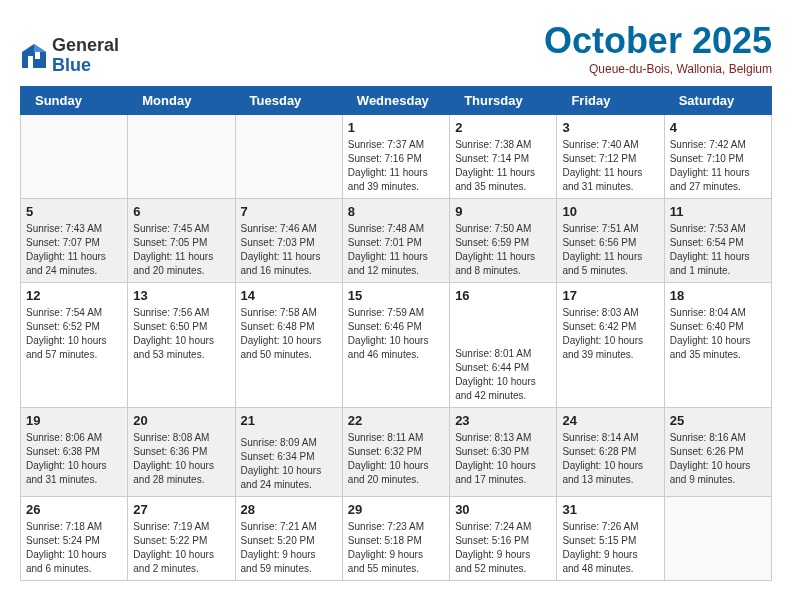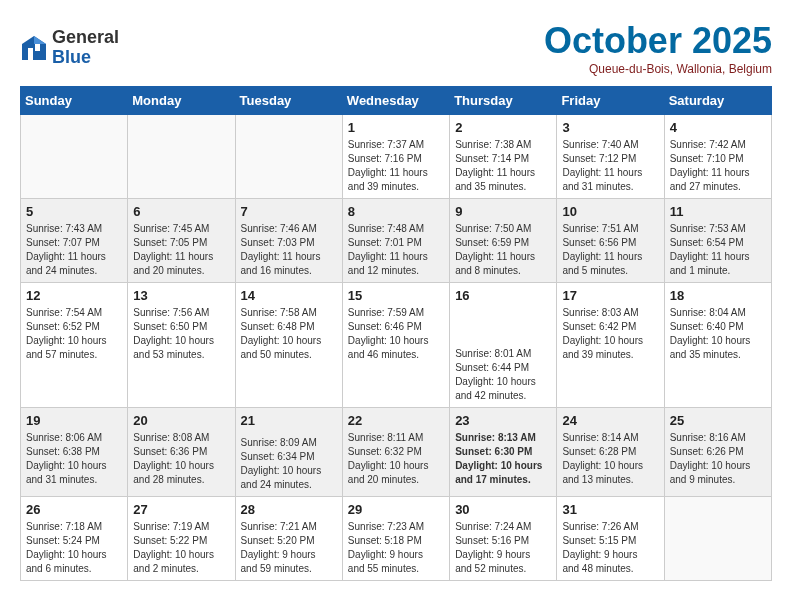--- a/index.html
+++ b/index.html
@@ -6,21 +6,21 @@
     body {
       font-family: Arial, sans-serif;
       background: #fff;
       width: 792px;
       min-height: 612px;
       padding: 20px;
     }
     .header {
       display: flex;
       justify-content: space-between;
-      align-items: center;
+      align-items: flex-end;
       margin-bottom: 10px;
     }
     .logo {
       display: flex;
       align-items: center;
       gap: 4px;
     }
     .logo-text {
       font-size: 18px;
       font-weight: bold;
@@ -45,21 +45,21 @@
     .calendar {
       width: 100%;
       border-collapse: collapse;
       border: 1px solid #ccc;
     }
     .calendar th {
       background: #1a5fa8;
       color: #fff;
       font-size: 13px;
       font-weight: bold;
-      padding: 6px 4px;
+      padding: 6px 14px;
       text-align: left;
       border: 1px solid #1a5fa8;
     }
     .calendar td {
       width: calc(100% / 7);
       vertical-align: top;
       padding: 5px 5px 4px 5px;
       border: 1px solid #ccc;
       font-size: 10.5px;
       color: #333;
@@ -278,21 +278,21 @@
         </td>
         <td>
           <div class="day-number">22</div>
           <div class="day-info" style="white-space: pre-line;">Sunrise: 8:11 AM
 Sunset: 6:32 PM
 Daylight: 10 hours
 and 20 minutes.</div>
         </td>
         <td>
           <div class="day-number">23</div>
-          <div class="day-info" style="white-space: pre-line; font-weight: bold;">Sunrise: 8:13 AM
+          <div class="day-info" style="white-space: pre-line;">Sunrise: 8:13 AM
 Sunset: 6:30 PM
 Daylight: 10 hours
 and 17 minutes.</div>
         </td>
         <td>
           <div class="day-number">24</div>
           <div class="day-info" style="white-space: pre-line;">Sunrise: 8:14 AM
 Sunset: 6:28 PM
 Daylight: 10 hours
 and 13 minutes.</div>

